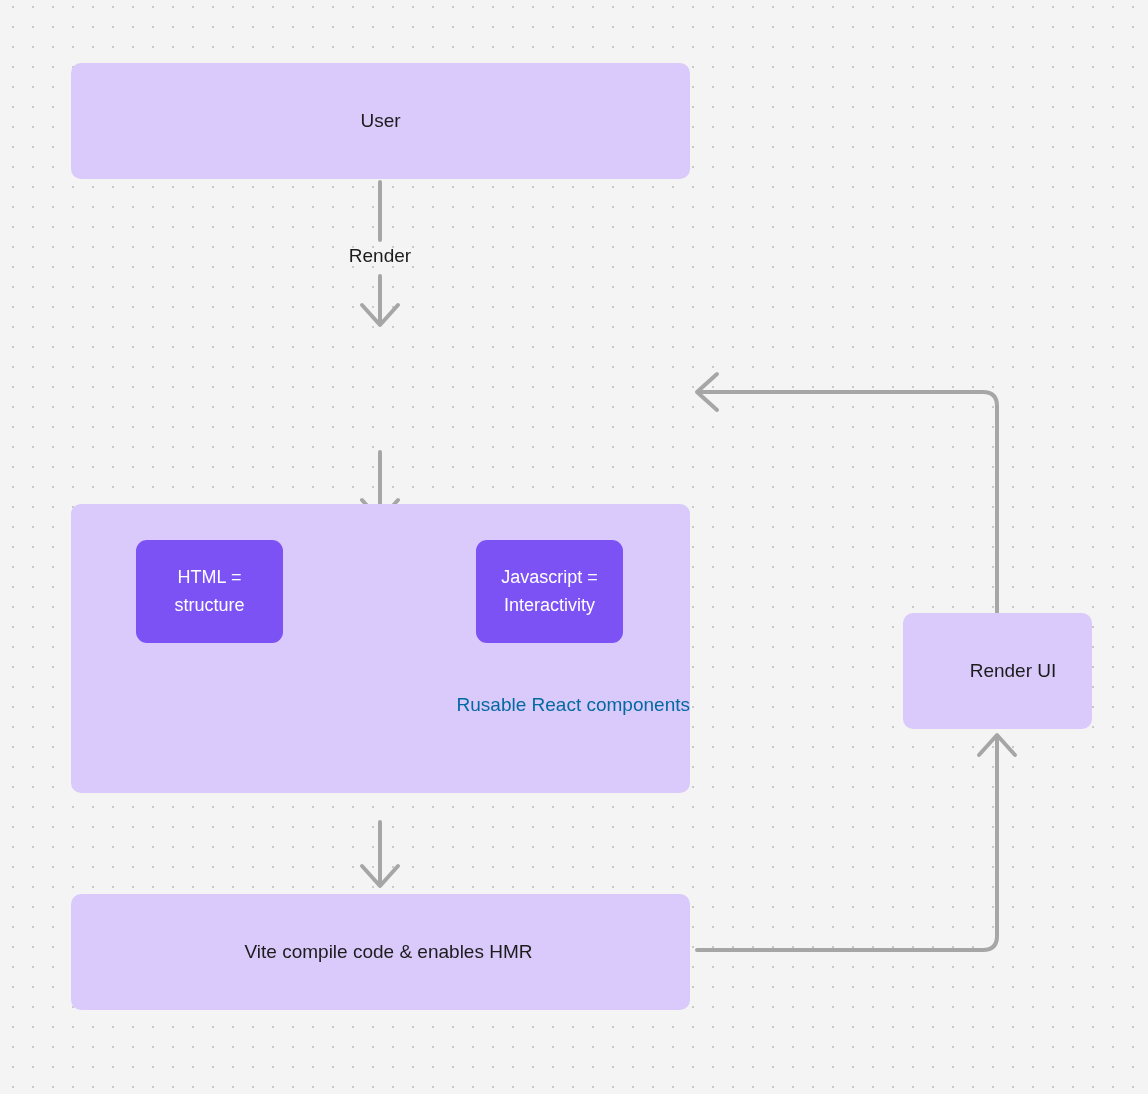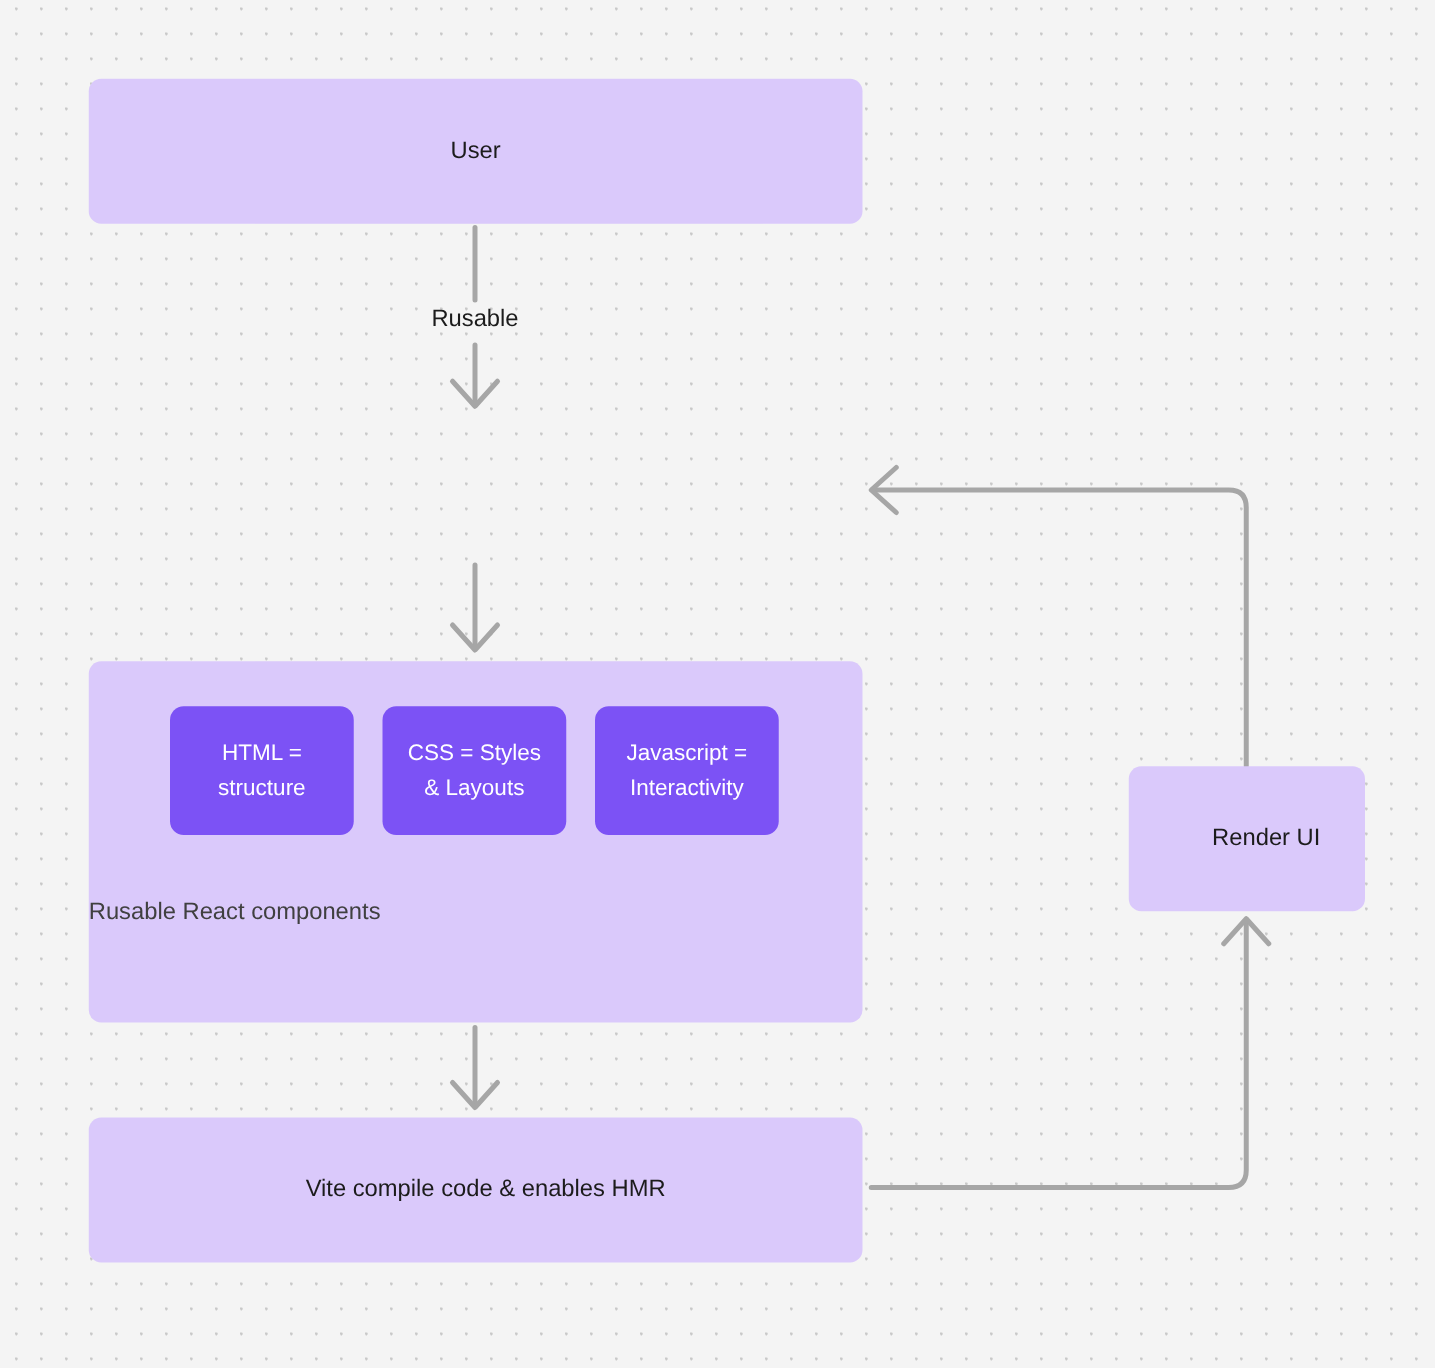--- a/index.html
+++ b/index.html
@@ -57,22 +57,22 @@
     display: flex;
     align-items: center;
     justify-content: center;
     text-align: center;
     padding: 6px;
   }
   .group-caption {
     position: absolute;
     left: 0;
     right: 0;
-    text-align: left;
-    color: #404040;
+    text-align: right;
+    color: #0369a1;
     font-size: 19px;
   }
   .edge-label {
     position: absolute;
     color: #1c1c1c;
     font-size: 19px;
     text-align: center;
     background: transparent;
     white-space: nowrap;
   }
@@ -112,39 +112,33 @@
       <path d="M 997 613 L 997 406 Q 997 392 983 392 L 699 392" fill="none" stroke="#a6a6a6" stroke-width="4" stroke-linecap="round" stroke-linejoin="round"></path>
       <polyline points="717,374 697,392 717,410" fill="none" stroke="#a6a6a6" stroke-width="4" stroke-linecap="round" stroke-linejoin="round"></polyline>
     </g>
   </svg>
 
   <div class="node node-outer" style="left:71px; top:63px; width:619px; height:116px;">
     <span>User</span>
   </div>
 
   <div class="edge-label" style="left:330px; top:245px; width:100px;">
-    <span>Rusable</span>
+    <span>Render</span>
   </div>
 
 
-  <div class="node-group" style="position:absolute; left:71px; top:529px; width:619px; height:289px;">
+  <div class="node-group" style="position:absolute; left:71px; top:504px; width:619px; height:289px;">
 
     <div class="chip" style="left:65px; top:36px; width:147px; height:103px;">
       <span>
         <span>HTML =</span><br>
         <span>structure</span>
       </span>
     </div>
 
-    <div class="chip" style="left:235px; top:36px; width:147px; height:103px;">
-      <span>
-        <span>CSS = Styles</span><br>
-        <span>&amp; Layouts</span>
-      </span>
-    </div>
 
     <div class="chip" style="left:405px; top:36px; width:147px; height:103px;">
       <span>
         <span>Javascript =</span><br>
         <span>Interactivity</span>
       </span>
     </div>
 
     <div class="group-caption" style="top:190px;">
       <span>Rusable React components</span>

